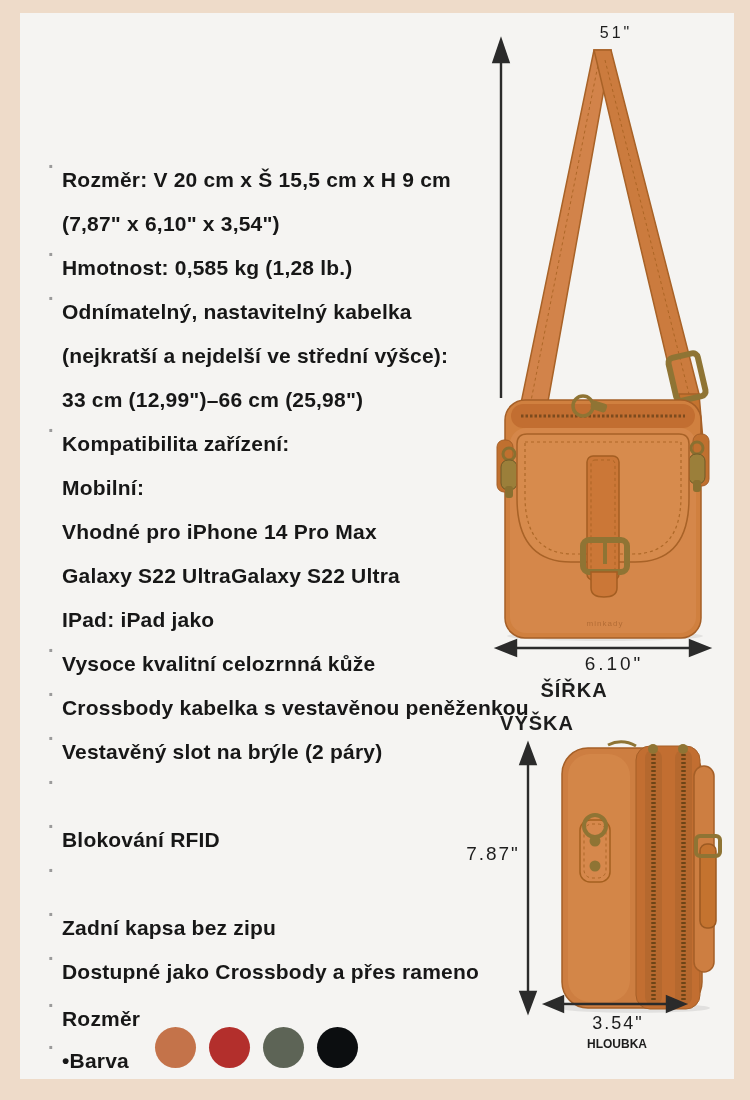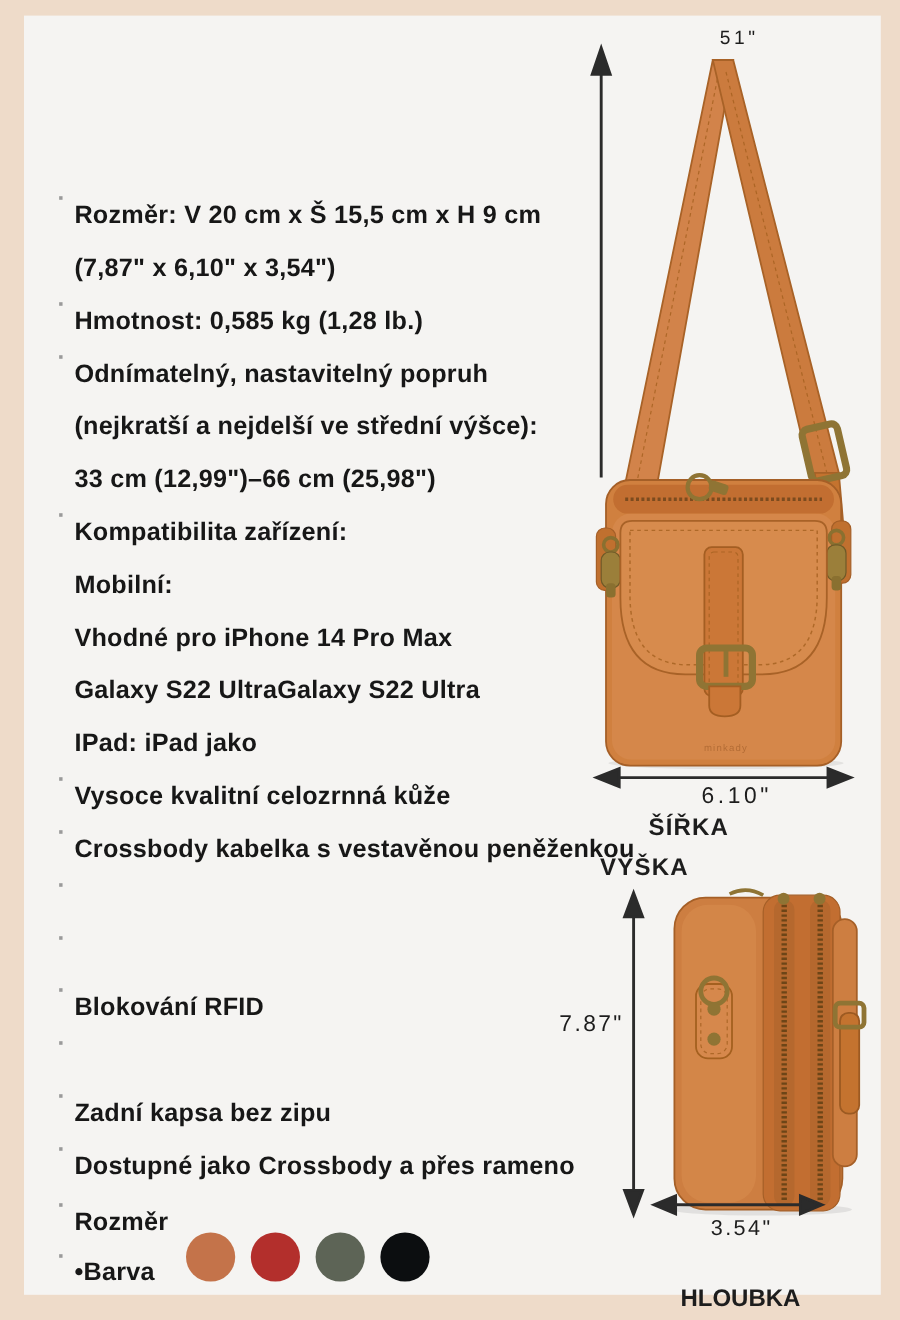--- a/index.html
+++ b/index.html
@@ -34,21 +34,21 @@
     color:#1d1d1d;white-space:nowrap;line-height:1.1;
   }
   .dim.value{font-weight:400;letter-spacing:3px;}
   .dim.name{font-weight:700;}
   #strap-label{left:616px;top:24px;font-size:16px;}
   #width-value{left:614px;top:654px;font-size:19px;}
   #width-label{left:574px;top:679px;font-size:20px;letter-spacing:1px;}
   #height-title{left:537px;top:712px;font-size:20px;letter-spacing:1px;}
   #height-value{left:493px;top:844px;font-size:19px;letter-spacing:2px;}
   #depth-value{left:618px;top:1014px;font-size:18px;letter-spacing:2px;}
-  #depth-label{left:617px;top:1038px;font-size:20px;margin-top:33px;}
+  #depth-label{left:617px;top:1038px;font-size:12px;}
   .abs{position:absolute;}
   svg{display:block;}
   .overlay{pointer-events:none;}
 </style>
 </head>
 <body>
 
 <div class="panel">
 
   <div>
@@ -59,21 +59,21 @@
     <div class="feat" style="top:175px">
         <span class="bullet"></span>
         <span class="ftext">(7,87" x 6,10" x 3,54")</span>
       </div>
     <div class="feat" style="top:219px">
         <span class="bullet">·</span>
         <span class="ftext">Hmotnost: 0,585 kg (1,28 lb.)</span>
       </div>
     <div class="feat" style="top:263px">
         <span class="bullet">·</span>
-        <span class="ftext">Odnímatelný, nastavitelný popruh</span>
+        <span class="ftext">Odnímatelný, nastavitelný kabelka</span>
       </div>
     <div class="feat" style="top:307px">
         <span class="bullet"></span>
         <span class="ftext">(nejkratší a nejdelší ve střední výšce):</span>
       </div>
     <div class="feat" style="top:351px">
         <span class="bullet"></span>
         <span class="ftext">33 cm (12,99")–66 cm (25,98")</span>
       </div>
     <div class="feat" style="top:395px">
@@ -99,20 +99,21 @@
     <div class="feat" style="top:615px">
         <span class="bullet">·</span>
         <span class="ftext">Vysoce kvalitní celozrnná kůže</span>
       </div>
     <div class="feat" style="top:659px">
         <span class="bullet">·</span>
         <span class="ftext">Crossbody kabelka s vestavěnou peněženkou</span>
       </div>
     <div class="feat" style="top:703px">
         <span class="bullet">·</span>
+        <span class="ftext">Vestavěný slot na brýle (2 páry)</span>
       </div>
     <div class="feat" style="top:747px">
         <span class="bullet">·</span>
       </div>
     <div class="feat" style="top:791px">
         <span class="bullet">·</span>
         <span class="ftext">Blokování RFID</span>
       </div>
     <div class="feat" style="top:835px">
         <span class="bullet">·</span>

